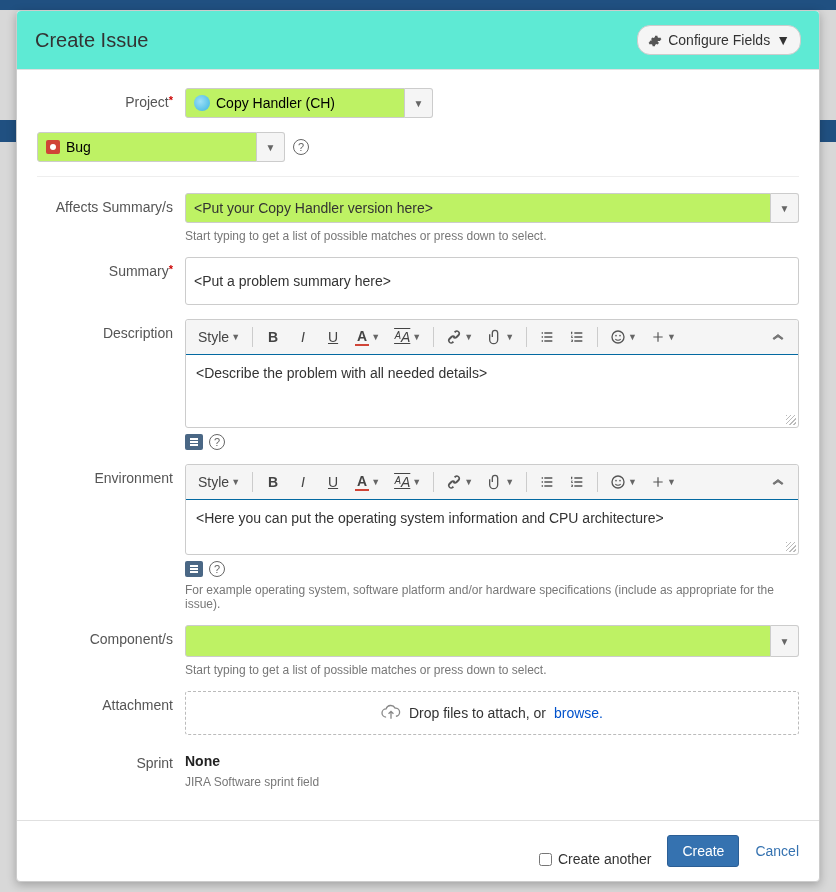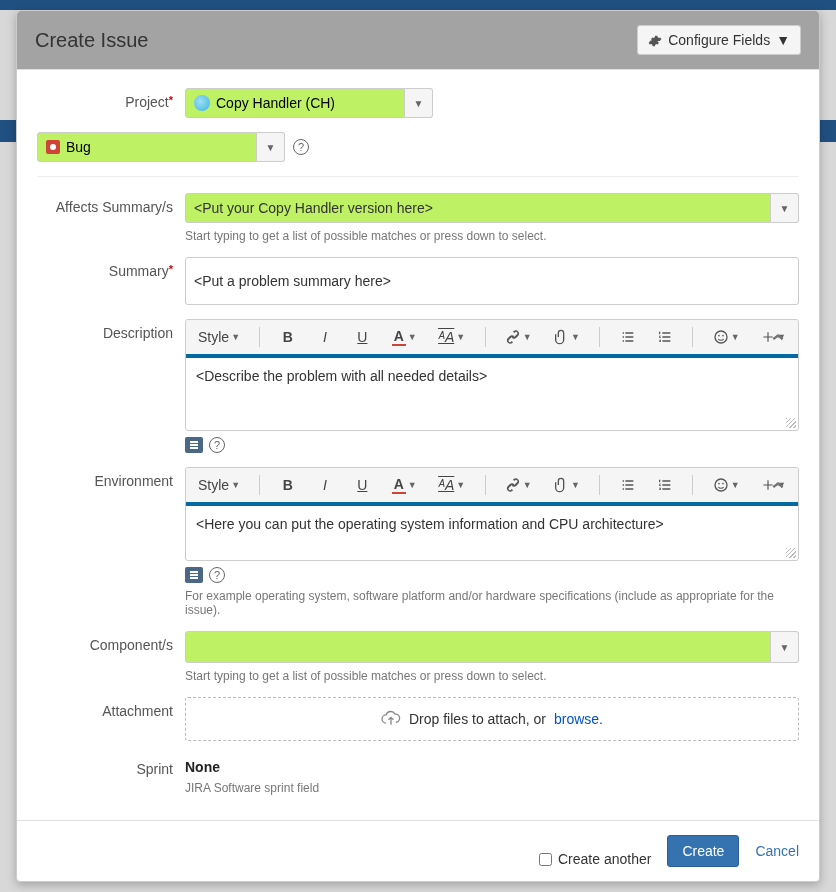--- a/index.html
+++ b/index.html
@@ -17,33 +17,33 @@
     position: absolute;
     left: 16px; right: 16px; top: 10px; bottom: 10px;
     background: #fff;
     border: 1px solid #ccc;
     border-radius: 4px;
     box-shadow: 0 3px 10px rgba(0,0,0,.25);
     display: flex;
     flex-direction: column;
   }
   .modal-header {
-    background: #a3a3a3;
+    background: #5eead4;
     border-bottom: 1px solid #e0e0e0;
     padding: 14px 18px;
     display: flex;
     justify-content: space-between;
     align-items: center;
     border-radius: 4px 4px 0 0;
   }
   .modal-title { font-size: 20px; font-weight: normal; color: #333; }
   .config-btn {
     display: inline-flex; align-items: flex-end; gap: 6px;
     border: 1px solid #ccc; background: #f5f5f5;
-    padding: 6px 10px; border-radius: 3px;
+    padding: 6px 10px; border-radius: 13px;
     color: #333; font-size: 14px; cursor: pointer;
   }
   .modal-body {
     flex: 1;
     overflow-y: auto;
     padding: 18px 20px 10px 20px;
   }
   .form-row {
     display: flex;
     margin-bottom: 14px;
@@ -94,25 +94,24 @@
   .divider { border:none; border-top:1px solid #eee; margin: 8px 0 16px 0; }
   .text-input {
     width:100%; border:1px solid #ccc; border-radius:3px;
     padding:15px 8px; font-size:14px; color:#333;
   }
   .hint { font-size:12px; color:#777; margin-top:6px; }
   .rte {
     border:1px solid #ccc; border-radius:3px; background:#fff;
   }
   .rte-toolbar {
-    background:#f5f5f5; border-bottom:4px solid #0369a1;
+    background:#f5f5f5; border-bottom:1px solid #0369a1;
     padding:4px 6px; display:flex; align-items:center; gap:2px;
     border-radius:3px 3px 0 0;
     position:relative;
-    justify-content:space-between;
   }
   .tbtn {
     min-width:28px; height:26px; padding:0 6px;
     background:transparent; border:none; border-radius:3px;
     display:inline-flex; align-items:center; justify-content:center;
     color:#444; cursor:pointer; font-size:14px;
   }
   .tbtn .dd { margin-left:2px; font-size:9px; color:#666; }
   .tsep { width:1px; height:20px; background:#ccc; margin:0 4px; }
   .rte-body {

